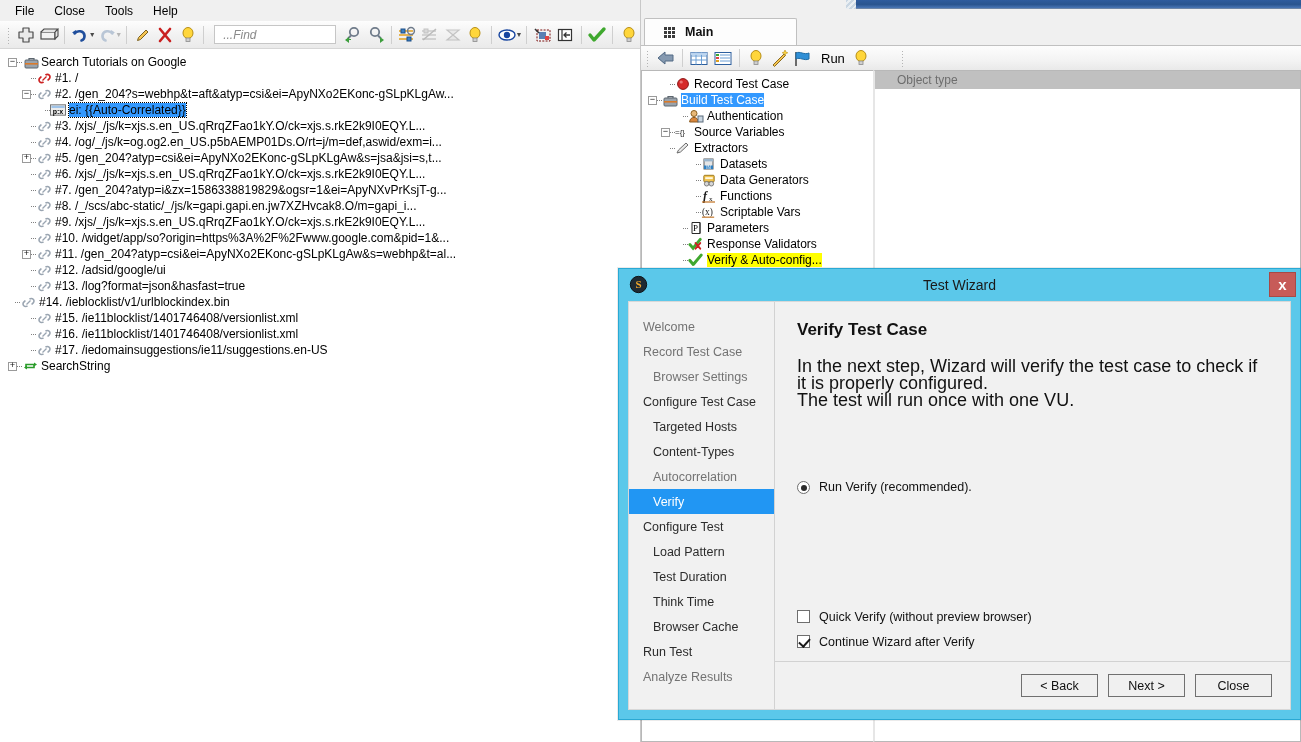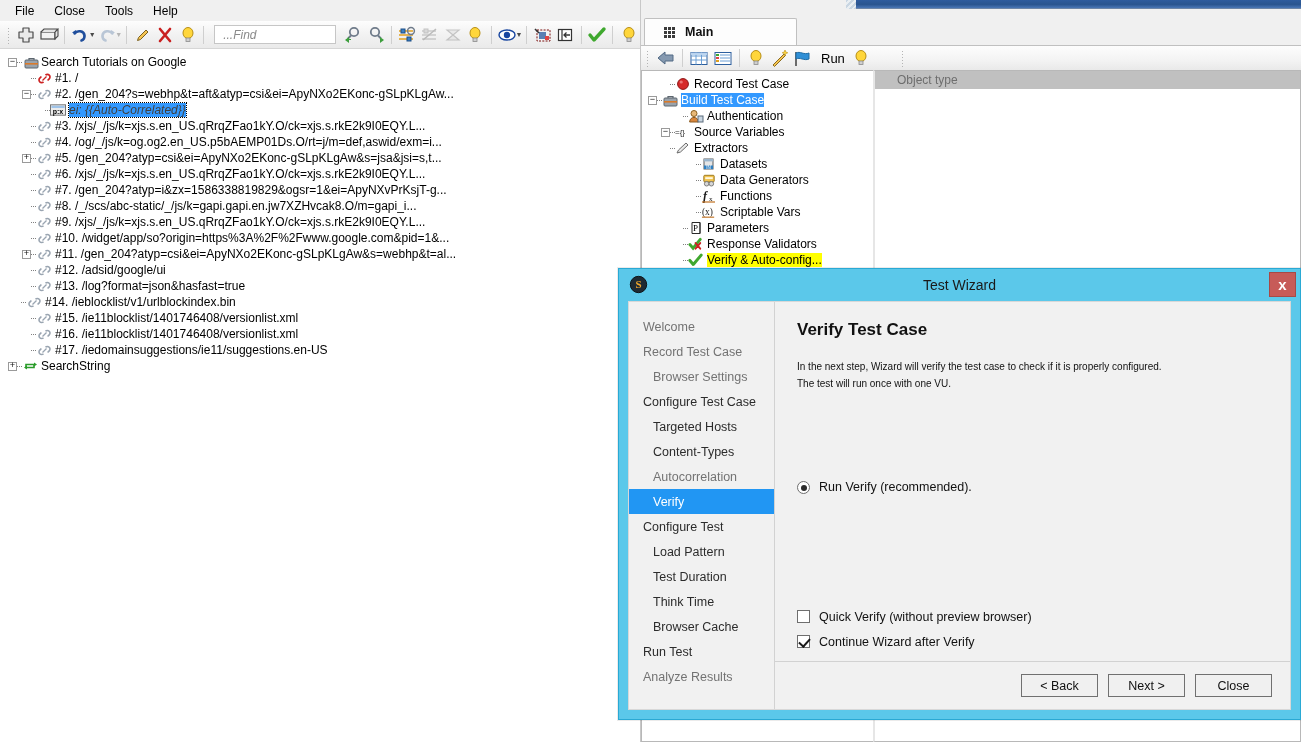--- a/index.html
+++ b/index.html
@@ -64,21 +64,21 @@
   .left-tree {
     position:absolute; left: 0; top: 50px; width: 640px; height: 692px;
     background:#fff; overflow:hidden; padding-top: 4px;
   }
   .trow { display:flex; align-items:center; height:16px; position:relative; white-space:nowrap; }
   .tg { width:9px; height:9px; border:1px solid #9a9a9a; background:#fff;
         display:flex;align-items:center;justify-content:center;
         font-size:9px; line-height:7px; color:#111; font-family:"Liberation Mono",monospace; flex:none;}
   .tg-spacer { width:9px; flex:none; }
   .tlabel { font-size:12px; color:#000; font-family:"Liberation Sans",sans-serif; }
-  .tlabel.sel { background:#3399ff; color:#404040; outline:1px dotted #000;font-style:italic; }
+  .tlabel.sel { background:#3399ff; color:#000000; outline:1px dotted #000; }
   .dots-h { height:1px;
      background-image: linear-gradient(90deg,#808080 50%, transparent 0);
      background-size: 2px 1px; }
   .ico-case { width:15px;height:13px;flex:none;margin:0 2px;}
 
   
   .app-right {
     position:absolute; left:641px; top:9px; width:660px; height:733px; background:#f0f0f0;
   }
   .tabstrip { position:absolute; left:0; top:9px; width:660px; height:27px; background:#f0f0f0; }
@@ -139,21 +139,21 @@
   .wiz-steps { width:146px; background:#f1f1f1; border-right:1px solid #d2d2d2; padding-top:12px; }
   .step {
     height:25px; display:flex; align-items:center; font-size:12.5px;
     color:#2c2c2c; padding-left:14px;
   }
   .step.sub { padding-left:24px; }
   .step.dim { color:#737373; }
   .step.active { background:#2196f3; color:#fff; }
   .wiz-content { flex:1; position:relative; padding:18px 22px 0 22px; }
   .wiz-h1 { font-size:17px; font-weight:bold; color:#111; margin:0 0 18px 0; font-family:"Liberation Sans",sans-serif; }
-  .wiz-p { font-size:10px; color:#111; line-height:17px; margin:0; }
+  .wiz-p { font-size:18px; color:#111; line-height:17px; margin:0; }
 
   .opt-group { position:absolute; left:22px; top:178px; }
   .opt { display:flex; align-items:flex-start; height:28px; }
   .radio {
     width:13px;height:13px;border-radius:50%;border:1px solid #6e6e6e;background:#fff;
     margin-right:9px; margin-top:1px; flex:none; display:flex;align-items:center;justify-content:center;
   }
   .radio.on::after{content:'';width:6px;height:6px;border-radius:50%;background:#2a2a2a;display:block;}
   .opt-label { font-size:12.5px; color:#111; }
 
@@ -505,21 +505,21 @@
             <div class="dots-h" style="width: 5px;"></div>
             <span style="flex: 0 0 auto; display: inline-flex; align-items: center; justify-content: center; width: 16px; height: 14px; margin-right: 3px;">
               <svg width="15" height="13" viewBox="0 0 15 13">
                 <path d="M5.5 8.5L9.5 4.5" stroke="#9aa5b1" stroke-width="1.3"></path>
                 <path d="M6.5 9.8a2.6 2.6 0 01-3.7 0 2.6 2.6 0 010-3.7l1.6-1.6" stroke="#9aa5b1" stroke-width="1.6" fill="none"></path>
                 <path d="M8.5 3.2a2.6 2.6 0 013.7 0 2.6 2.6 0 010 3.7l-1.6 1.6" stroke="#9aa5b1" stroke-width="1.6" fill="none"></path>
               </svg>
             </span>
             <span class="tlabel">#13. /log?format=json&amp;hasfast=true</span>
           </div>
-          <div class="trow" style="padding-left: 12px;">
+          <div class="trow" style="padding-left: 6px;">
             <div class="tg-spacer"></div>
             <div class="dots-h" style="width: 5px;"></div>
             <span style="flex: 0 0 auto; display: inline-flex; align-items: center; justify-content: center; width: 16px; height: 14px; margin-right: 3px;">
               <svg width="15" height="13" viewBox="0 0 15 13">
                 <path d="M5.5 8.5L9.5 4.5" stroke="#9aa5b1" stroke-width="1.3"></path>
                 <path d="M6.5 9.8a2.6 2.6 0 01-3.7 0 2.6 2.6 0 010-3.7l1.6-1.6" stroke="#9aa5b1" stroke-width="1.6" fill="none"></path>
                 <path d="M8.5 3.2a2.6 2.6 0 013.7 0 2.6 2.6 0 010 3.7l-1.6 1.6" stroke="#9aa5b1" stroke-width="1.6" fill="none"></path>
               </svg>
             </span>
             <span class="tlabel">#14. /ieblocklist/v1/urlblockindex.bin</span>

